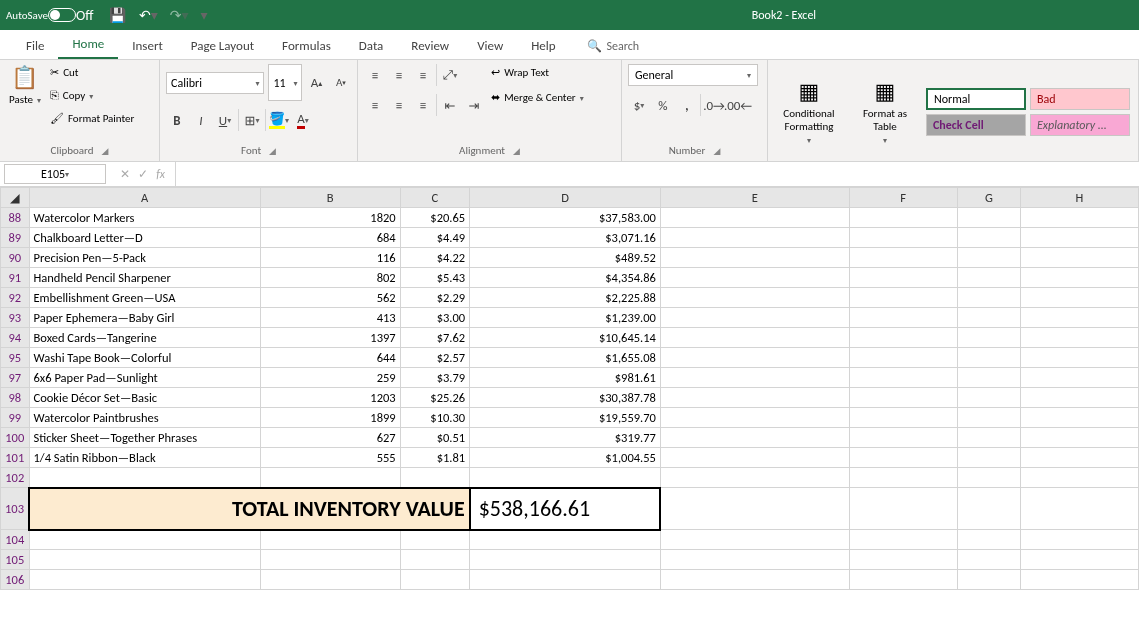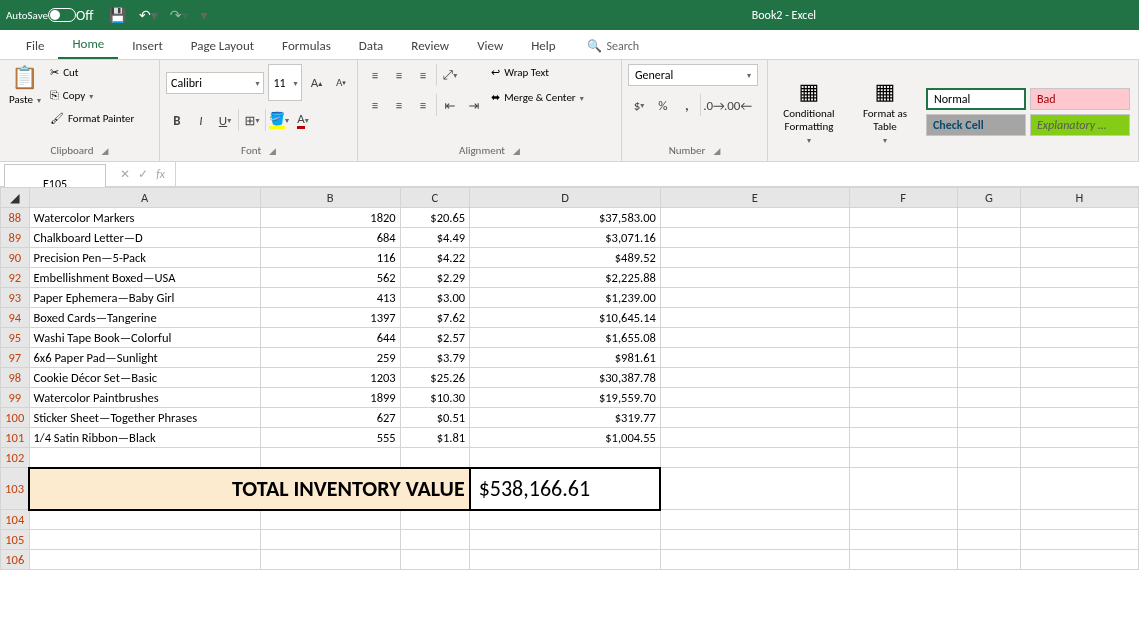--- a/index.html
+++ b/index.html
@@ -30,33 +30,33 @@
   .font-name { width:106px; height:22px; border:1px solid #c8c6c4; background:#fff; font-size:12px; padding:0 4px; display:flex; align-items:center; justify-content:space-between;}
   .font-size { width:36px; height:37px; border:1px solid #c8c6c4; background:#fff; font-size:12px; padding:0 4px; display:flex; align-items:center; justify-content:space-between;}
   .icon-btn { width:22px; height:22px; display:flex; align-items:center; justify-content:center; cursor:pointer; font-size:13px; color:#444; }
   .icon-row { display:flex; gap:2px; align-items:center;}
   .v-stack { display:flex; flex-direction:column; gap:6px; }
   .number-fmt { width:130px; height:22px; border:1px solid #c8c6c4; background:#fff; padding:0 6px; display:flex; align-items:center; justify-content:space-between; font-size:12px;text-align:center;}
   .big-vert { display:flex; flex-direction:column; align-items:center; font-size:11px; cursor:pointer; width:70px; text-align:center; gap:2px;}
   .style-chip { width:100px; height:22px; border:1px solid #c8c6c4; background:#fff; display:flex; align-items:center; padding:0 6px; font-size:12px;}
   .style-chip.normal { background:#fff; border:2px solid #217346;}
   .style-chip.bad { background:#ffc7ce; color:#9c0006;}
-  .style-chip.check { background:#a5a5a5; color:#0c4a6e; font-weight:bold;}
-  .style-chip.explain { background:#84cc16; color:#595959; font-style:italic;}
+  .style-chip.check { background:#a5a5a5; color:#701a75; font-weight:bold;}
+  .style-chip.explain { background:#f9a8d4; color:#595959; font-style:italic;}
   
   .fx-row { height:25px; border-bottom:1px solid #d4d4d4; display:flex; align-items:stretch; }
-  .name-box { width:102px; border:1px solid #c8c6c4; margin:2px 4px; display:flex; align-items:center; justify-content:flex-start; padding:12px 4px; font-size:12px; background:#fff;flex-direction:column;}
+  .name-box { width:102px; border:1px solid #c8c6c4; margin:2px 4px; display:flex; align-items:center; justify-content:center; padding:0 4px; font-size:12px; background:#fff;}
   .fx-btns { display:flex; align-items:center; gap:8px; padding:0 10px; color:#aaa; border-right:1px solid #d4d4d4;}
   .fx-input { flex:1; border:none; padding:0 6px; font-size:12px;}
   
   .grid-wrap { position:relative; }
   table.grid { border-collapse:collapse; table-layout:fixed;}
   .grid th, .grid td { border:1px solid #d4d4d4; font-size:12.5px; height:20px; padding:0 4px; font-family: Calibri, sans-serif;}
   .grid thead th { background:#e6e6e6; font-weight:normal; text-align:center; color:#333;}
-  .grid tbody th { background:#e6e6e6; font-weight:normal; text-align:center; width:26px; color:#c2410c;}
+  .grid tbody th { background:#e6e6e6; font-weight:normal; text-align:center; width:26px; color:#701a75;}
   .grid td { background:#fff; }
   .col-a { width:234px; text-align:left;}
   .col-b { width:142px; text-align:right;}
   .col-c { width:70px; text-align:right;}
   .col-d { width:192px; text-align:right;}
   .col-e { width:192px;}
   .col-f { width:110px;}
   .col-g { width:64px;}
   .col-h { width:120px;}
   .total-row td.total-label { font-weight:bold; font-size:22px; text-align:right; background:#FDEBD0; border:2px solid #000; height:42px;padding-left:32px; }
@@ -320,22 +320,33 @@
           <td class="col-a">Precision Pen—5-Pack</td>
           <td class="col-b">116</td>
           <td class="col-c">$4.22</td>
           <td class="col-d">$489.52</td>
           <td class="col-e"></td>
           <td class="col-f"></td>
           <td class="col-g"></td>
           <td class="col-h"></td>
         </tr>
         <tr>
+          <th>91</th>
+          <td class="col-a">Handheld Pencil Sharpener</td>
+          <td class="col-b">802</td>
+          <td class="col-c">$5.43</td>
+          <td class="col-d">$4,354.86</td>
+          <td class="col-e"></td>
+          <td class="col-f"></td>
+          <td class="col-g"></td>
+          <td class="col-h"></td>
+        </tr>
+        <tr>
           <th>92</th>
-          <td class="col-a">Embellishment Boxed—USA</td>
+          <td class="col-a">Embellishment Green—USA</td>
           <td class="col-b">562</td>
           <td class="col-c">$2.29</td>
           <td class="col-d">$2,225.88</td>
           <td class="col-e"></td>
           <td class="col-f"></td>
           <td class="col-g"></td>
           <td class="col-h"></td>
         </tr>
         <tr>
           <th>93</th>

